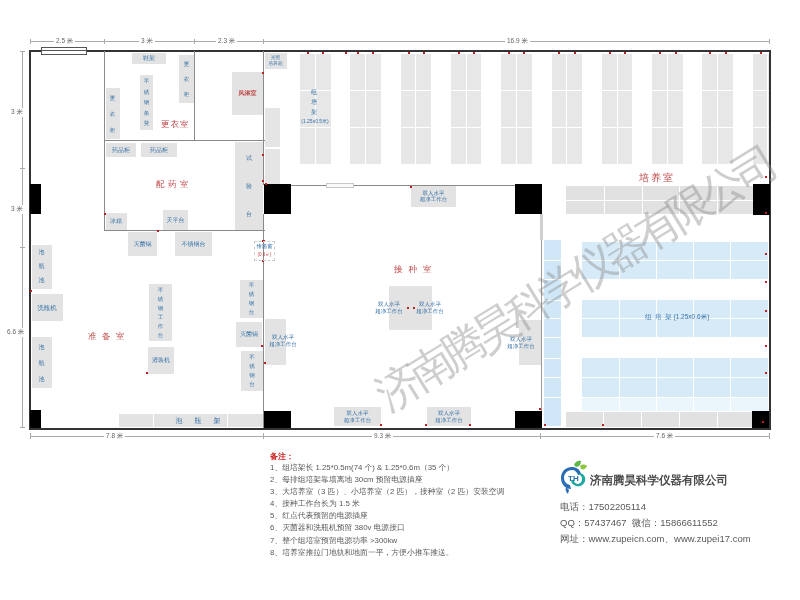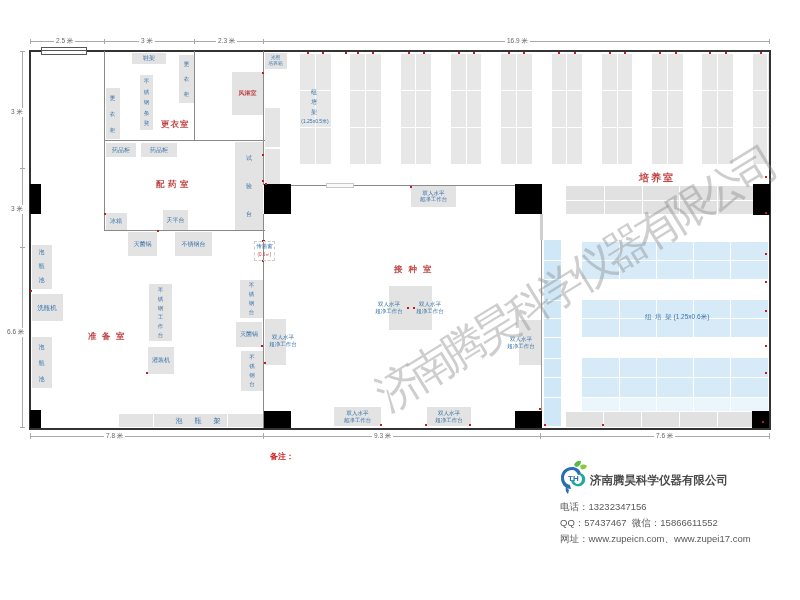--- a/index.html
+++ b/index.html
@@ -3,21 +3,21 @@
 <meta charset="utf-8">
 <style>
   html,body{margin:0;padding:0;background:#ffffff;}
   #page{position:relative;width:800px;height:600px;background:#ffffff;overflow:hidden;
         font-family:"Liberation Sans", sans-serif;}
   .wall{position:absolute;background:#8a8a8a;}
   .blk{position:absolute;background:#000;}
   .box{position:absolute;background:#e3e3e3;color:#3672a8;font-size:6px;white-space:nowrap;
        display:flex;align-items:center;justify-content:center;text-align:center;line-height:1.15;}
   .dot{position:absolute;width:2px;height:2px;background:#bb2020;}
-  .rl{position:absolute;color:#bf4545;font-weight:bold;white-space:nowrap;text-align:right;}
+  .rl{position:absolute;color:#bf4545;font-weight:normal;white-space:nowrap;text-align:right;}
   .dim{position:absolute;background:#aaa;}
   .dt{position:absolute;color:#666;font-size:6.5px;background:#fff;padding:0 2px;white-space:nowrap;}
   .grid{position:absolute;}
   .wl{position:absolute;background:#fff;}
   .col{position:absolute;top:54px;width:30.5px;height:110px;background:#e7e7e7;}
   .col b{position:absolute;top:0;left:14.8px;width:1px;height:100%;background:#fff;}
   .col i{position:absolute;left:0;width:100%;height:1px;background:#fff;}
 </style>
 </head>
 <body>
@@ -351,31 +351,41 @@
 <div class="dot" style="left:413px;top:307px;"></div>
 <div class="dot" style="left:380px;top:424px;"></div>
 <div class="dot" style="left:425px;top:424px;"></div>
 <div class="dot" style="left:469px;top:424px;"></div>
 <div class="dot" style="left:539px;top:408px;"></div>
 <div class="dot" style="left:544px;top:424px;"></div>
 <div class="dot" style="left:602px;top:424px;"></div>
 
 <div style="position:absolute;left:270px;top:451px;color:#cc2222;font-weight:bold;font-size:8px;">备注：</div>
 
+<div style="position:absolute;left:270px;top:462px;color:#595959;font-size:7.8px;line-height:12.1px;white-space:nowrap;">
+1、组培架长 1.25*0.5m(74 个) &amp; 1.25*0.6m（35 个）<br>
+2、每排组培架靠墙离地 30cm 预留电源插座<br>
+3、大培养室（3 匹）、小培养室（2 匹），接种室（2 匹）安装空调<br>
+4、接种工作台长为 1.5 米<br>
+5、红点代表预留的电源插座<br>
+6、灭菌器和洗瓶机预留 380v 电源接口<br>
+7、整个组培室预留电源功率 &gt;300kw<br>
+8、培养室推拉门地轨和地面一平，方便小推车推送。
+</div>
 
 <svg style="position:absolute;left:558px;top:459px;" width="32" height="36" viewBox="0 0 32 36">
 <path d="M14 8 C7 8 3 13 3 19 C3 25 7 30 13 30 L12 26 C8 25 6 22 6 19 C6 15 9 11 14 11 Z" fill="#2a6db5"></path>
 <path d="M14 8 C18 8 22 10 23 15 L20 16 C19 13 17 11 14 11 Z" fill="#2a6db5"></path>
 <path d="M22 14 C26 15 28 18 27 22 C26 26 22 28 18 27 C15 26 13 24 13 21 L16 21 C16 23 17 24 19 25 C22 25 24 23 24 20 C24 18 23 16 21 16 Z" fill="#1fa8a0"></path>
 <path d="M16 6 C17 3 20 1 23 2 C23 5 21 8 18 8 Z" fill="#5cb947"></path>
 <path d="M22 7 C24 5 27 5 29 7 C28 10 25 11 23 10 Z" fill="#8dc63f"></path>
 <path d="M8 28 C7 31 8 33 10 35 L11 31 Z" fill="#2a6db5"></path>
 <text x="10" y="22" font-size="8" font-weight="bold" fill="#2a6db5" font-family="Liberation Sans, sans-serif">TH</text>
 </svg>
 
 <div style="position:absolute;left:590px;top:473px;color:#4a4a4a;font-weight:bold;font-size:11.5px;white-space:nowrap;">济南腾昊科学仪器有限公司</div>
 
-<div style="position:absolute;left:560px;top:501px;color:#595959;font-size:9.5px;white-space:nowrap;">电话：13232347156</div>
+<div style="position:absolute;left:560px;top:501px;color:#595959;font-size:9.5px;white-space:nowrap;">电话：17502205114</div>
 
 <div style="position:absolute;left:560px;top:517px;color:#595959;font-size:9.5px;white-space:nowrap;">QQ：57437467&nbsp;&nbsp;微信：15866611552</div>
 
 <div style="position:absolute;left:560px;top:533px;color:#595959;font-size:9.5px;white-space:nowrap;">网址：www.zupeicn.com、www.zupei17.com</div>
 </div>
 
 </body></html>

